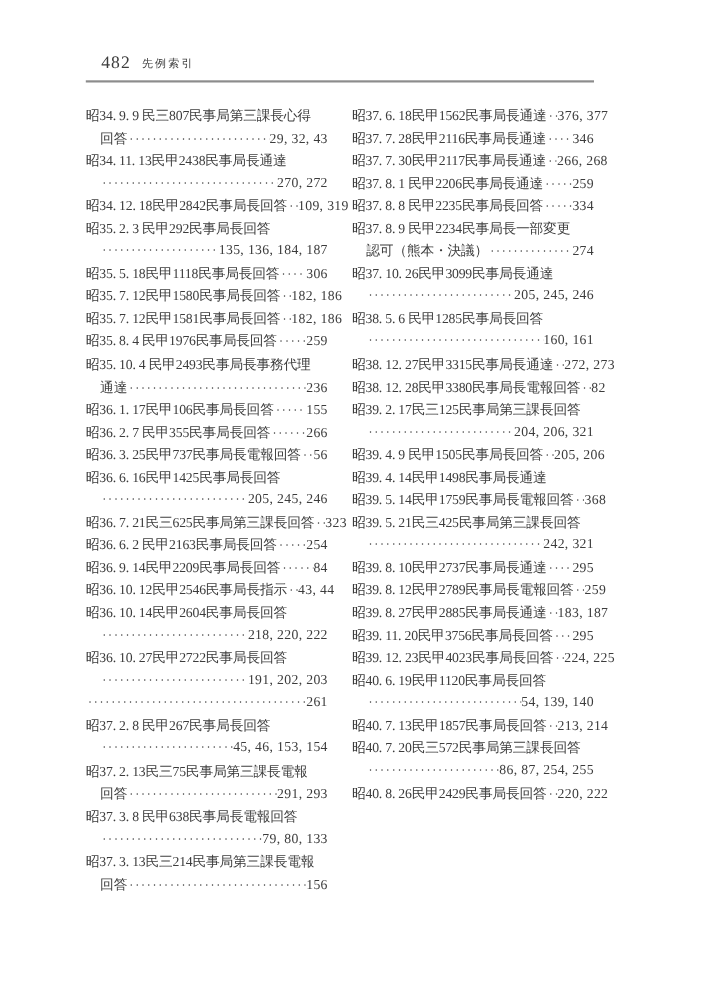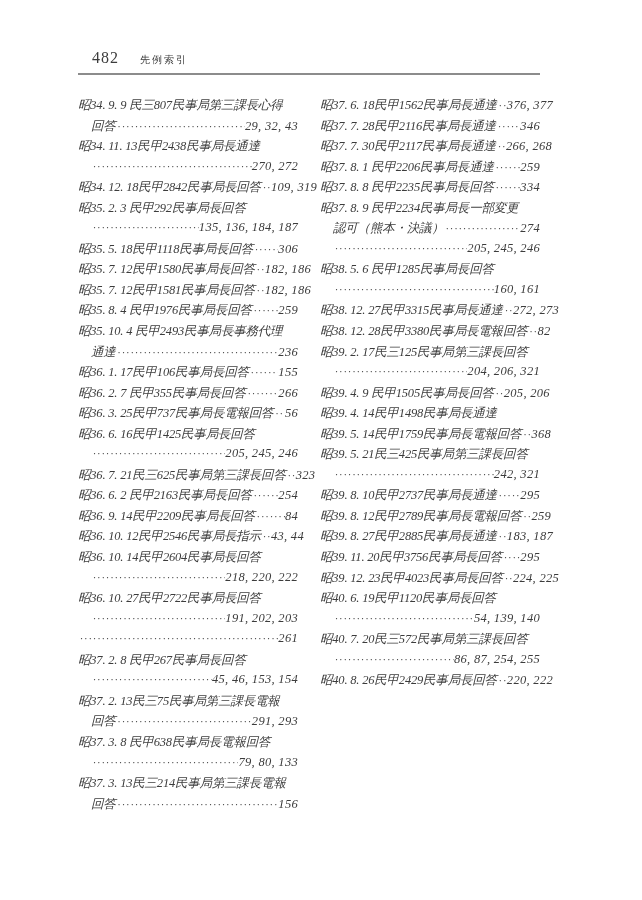--- a/index.html
+++ b/index.html
@@ -4,34 +4,34 @@
 <style>
   html,body{margin:0;padding:0;}
   body{
     width:642px;height:900px;background:#ffffff;position:relative;overflow:hidden;
     font-family:"Liberation Serif","DejaVu Serif",serif;
     color:#3c3c3c;
     -webkit-font-smoothing:antialiased;
   }
   .page-header{
     position:absolute;left:92px;top:49px;
-    display:flex;align-items:flex-end;gap:21px;
+    display:flex;align-items:center;gap:10px;
   }
   .page-number{font-size:16px;letter-spacing:1px;}
   .header-title{
     font-family:"Liberation Sans","DejaVu Sans",sans-serif;
     font-size:10px;letter-spacing:2px;
   }
   .header-rule{
     position:absolute;left:78px;top:73px;width:462px;height:2px;
     background:#8c8c8c;
   }
   .columns{
     position:absolute;left:78px;top:97px;width:462px;
-    display:flex;gap:22px;font-style:italic;
+    display:flex;gap:22px;
   }
   .col{width:220px;}
   .line{
     display:flex;align-items:baseline;
     height:20.55px;
     font-size:12.5px;
     letter-spacing:-0.2px;
     white-space:nowrap;
   }
   .line.indent{padding-left:13px;}
@@ -239,20 +239,23 @@
         <span class="pg">334</span>
       </div>
       <div class="line">
         <span class="txt">昭37. 8. 9 民甲2234民事局長一部変更</span>
       </div>
       <div class="line indent">
         <span class="txt">認可（熊本・決議）</span>
         <span class="leader"></span>
         <span class="pg">274</span>
       </div>
+      <div class="line">
+        <span class="txt">昭37. 10. 26民甲3099民事局長通達</span>
+      </div>
       <div class="line indent">
         <span class="txt"></span>
         <span class="leader"></span>
         <span class="pg">205, 245, 246</span>
       </div>
       <div class="line">
         <span class="txt">昭38. 5. 6 民甲1285民事局長回答</span>
       </div>
       <div class="line indent">
         <span class="txt"></span>
@@ -323,20 +326,25 @@
         <span class="leader"></span>
         <span class="pg">224, 225</span>
       </div>
       <div class="line">
         <span class="txt">昭40. 6. 19民甲1120民事局長回答</span>
       </div>
       <div class="line indent">
         <span class="txt"></span>
         <span class="leader"></span>
         <span class="pg">54, 139, 140</span>
+      </div>
+      <div class="line">
+        <span class="txt">昭40. 7. 13民甲1857民事局長回答</span>
+        <span class="leader"></span>
+        <span class="pg">213, 214</span>
       </div>
       <div class="line">
         <span class="txt">昭40. 7. 20民三572民事局第三課長回答</span>
       </div>
       <div class="line indent">
         <span class="txt"></span>
         <span class="leader"></span>
         <span class="pg">86, 87, 254, 255</span>
       </div>
       <div class="line">

